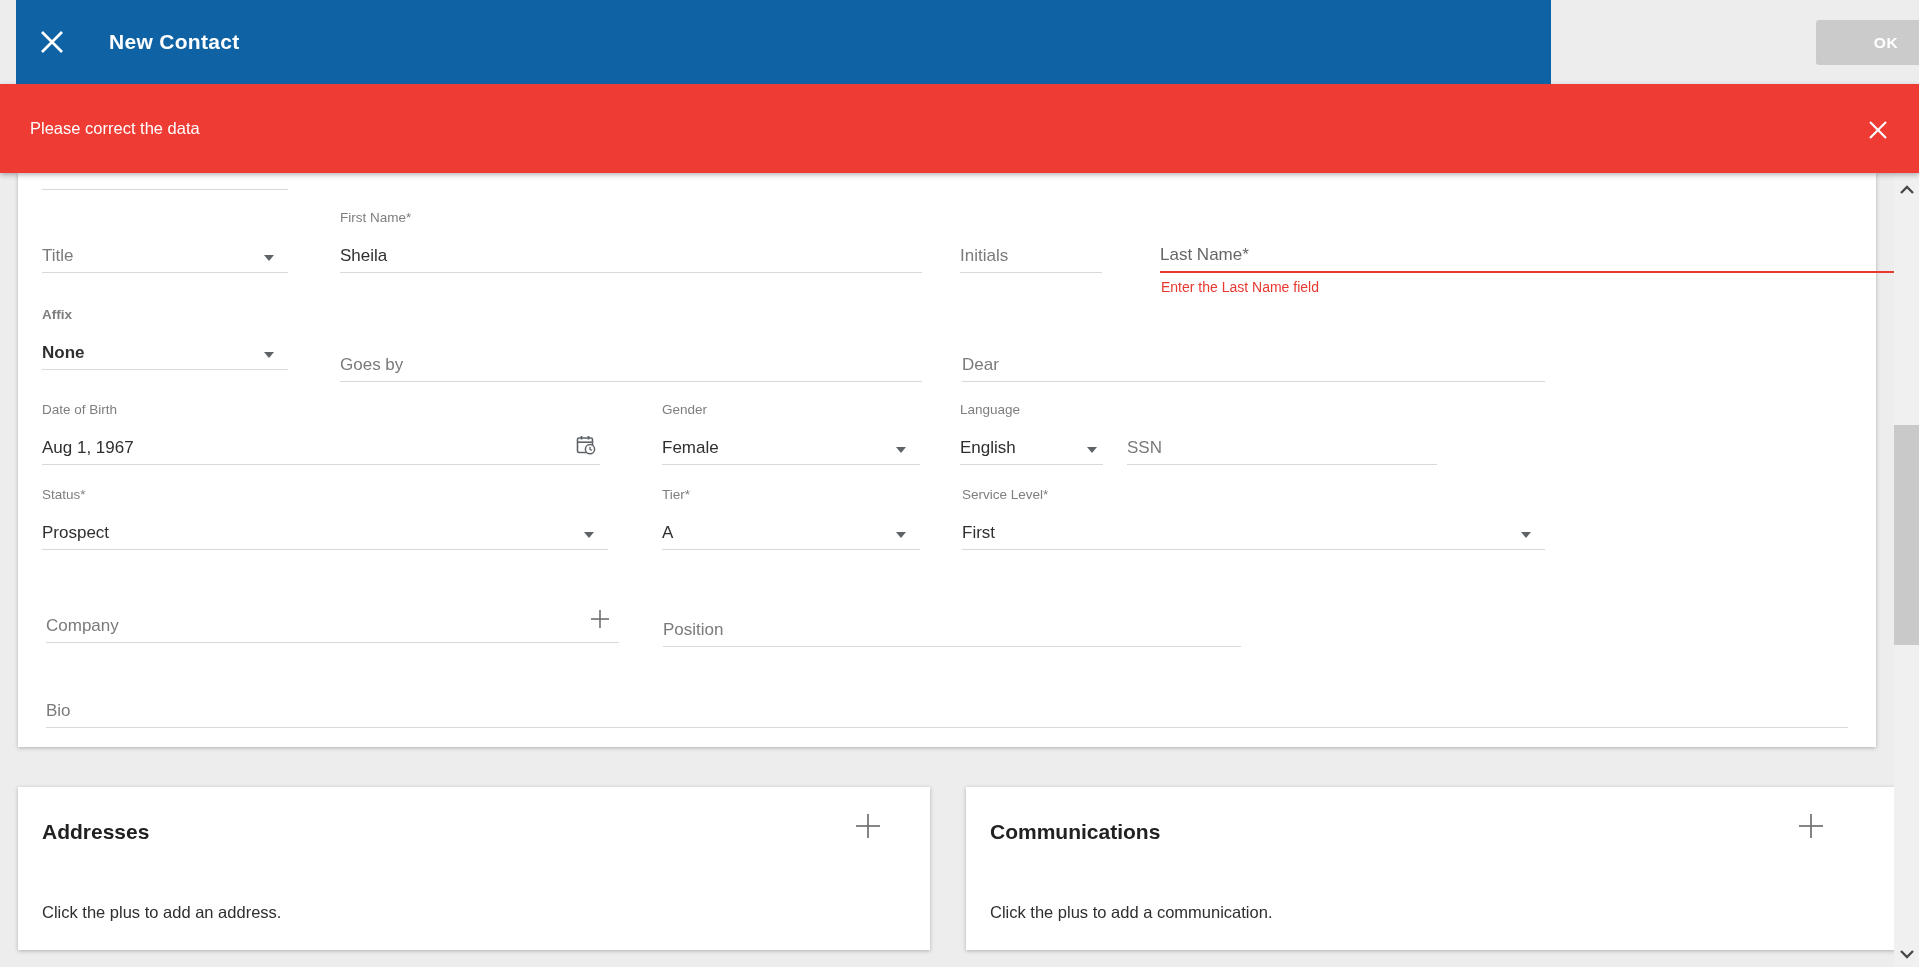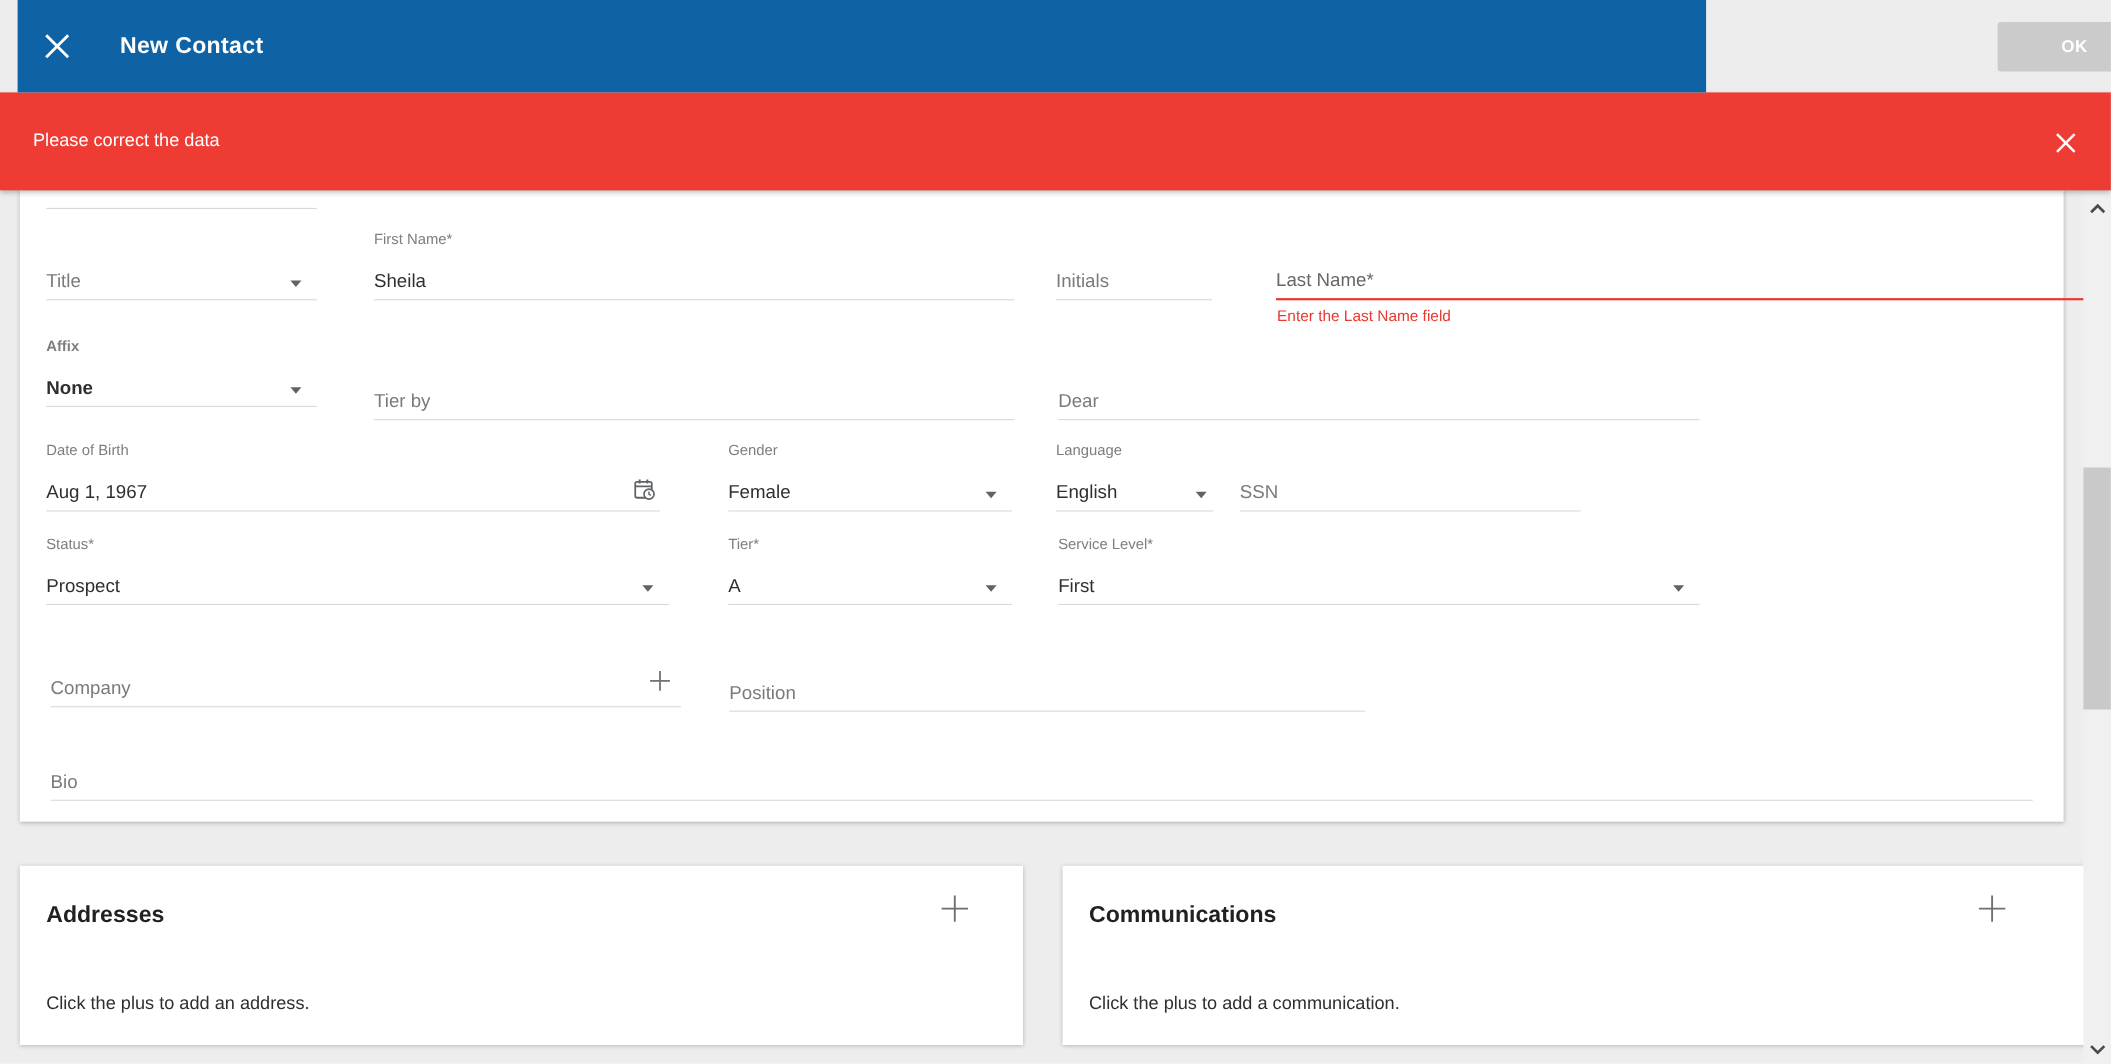--- a/index.html
+++ b/index.html
@@ -133,21 +133,21 @@
   <span class="ferror">Enter the Last Name field</span>
 </div>
 
 <div class="abs field" style="left:42px;top:304px;width:246px;font-weight:bold;">
   <span class="flabel">Affix</span>
   <span class="fvalue">None</span>
   <span class="arrow"></span>
 </div>
 
 <div class="abs field" style="left:340px;top:316px;width:582px;">
-  <span class="fvalue ph">Tier by</span>
+  <span class="fvalue ph">Goes by</span>
 </div>
 
 <div class="abs field" style="left:962px;top:316px;width:583px;">
   <span class="fvalue ph">Dear</span>
 </div>
 
 <div class="abs field" style="left:42px;top:399px;width:558px;">
   <span class="flabel">Date of Birth</span>
   <span class="fvalue">Aug 1, 1967</span>
   <svg class="ficon" width="24" height="24" viewBox="0 0 24 24">

